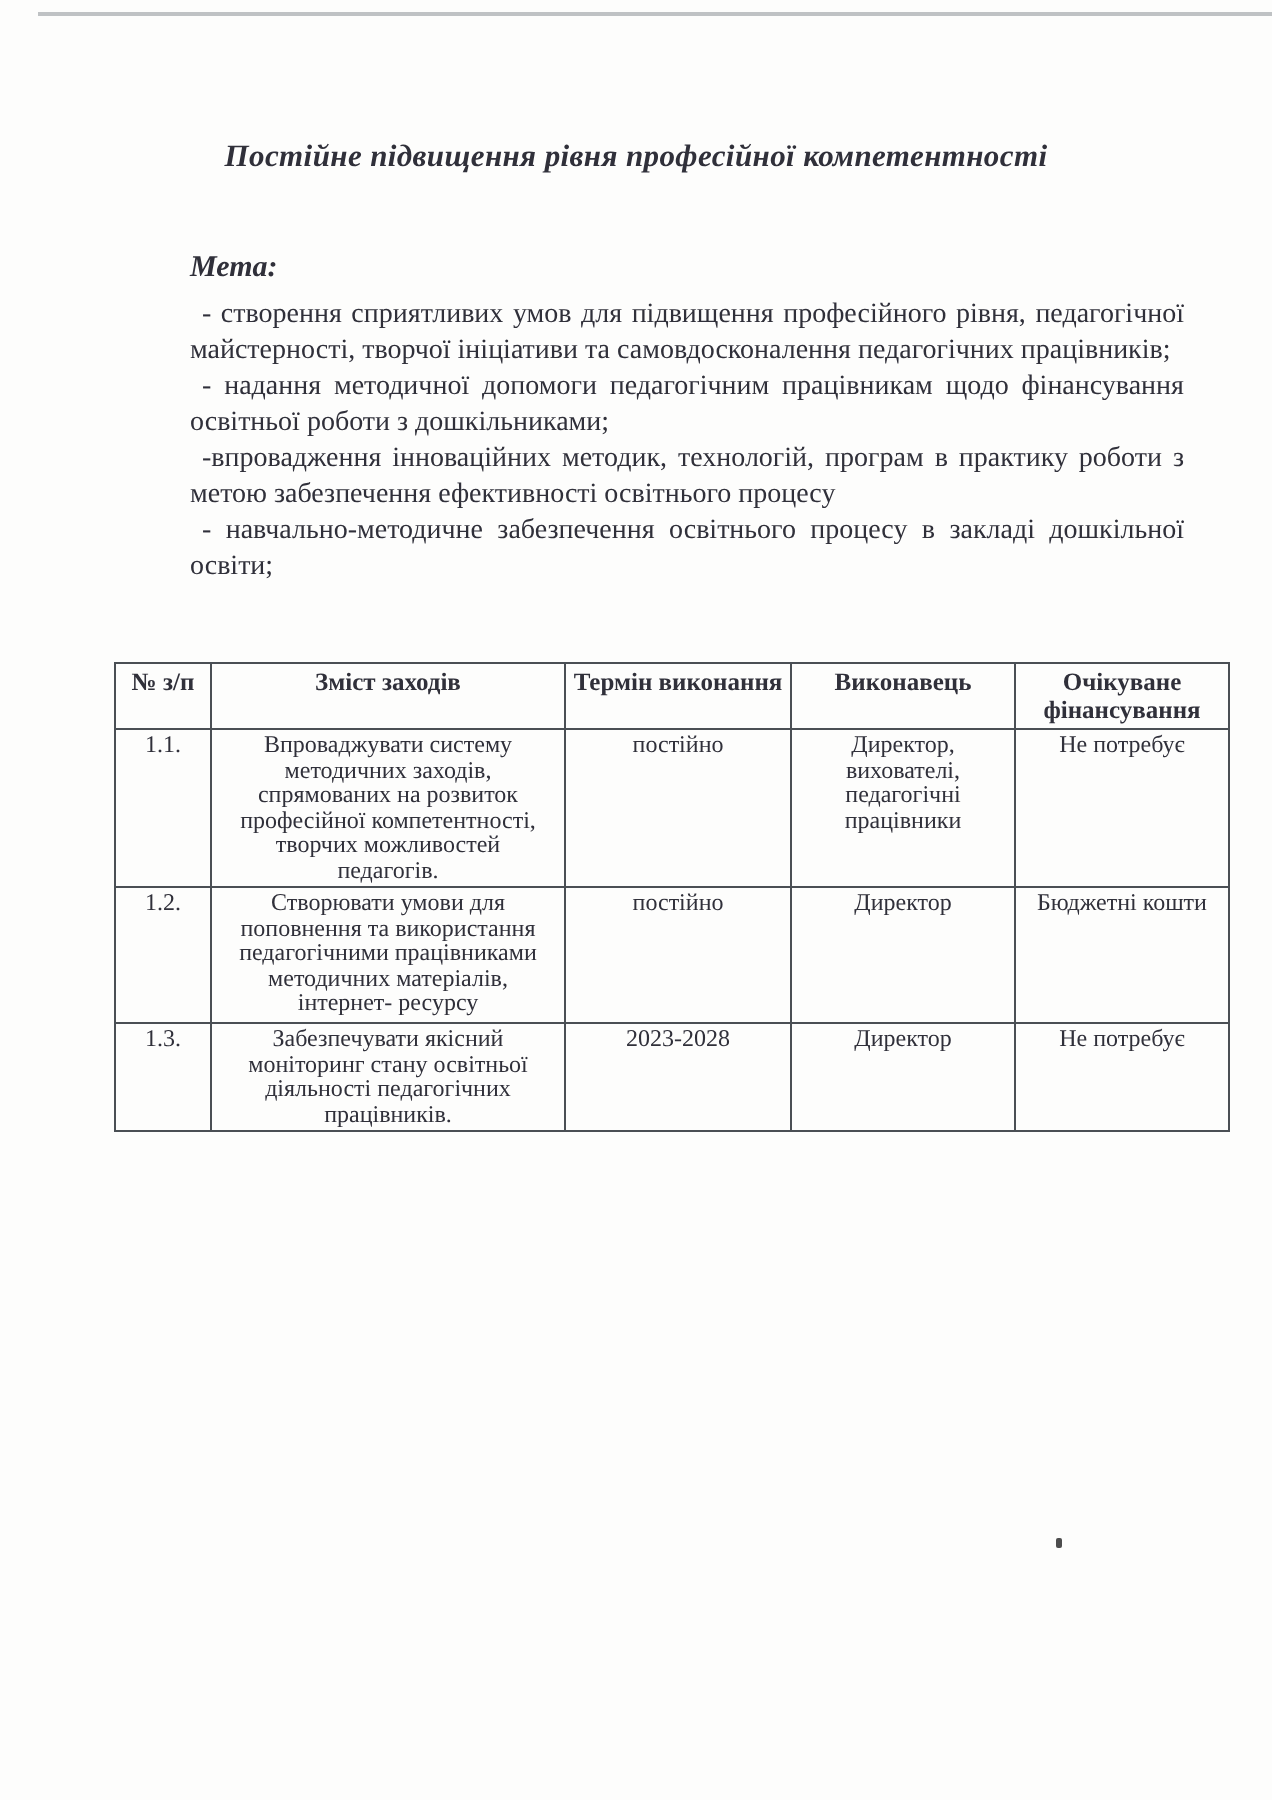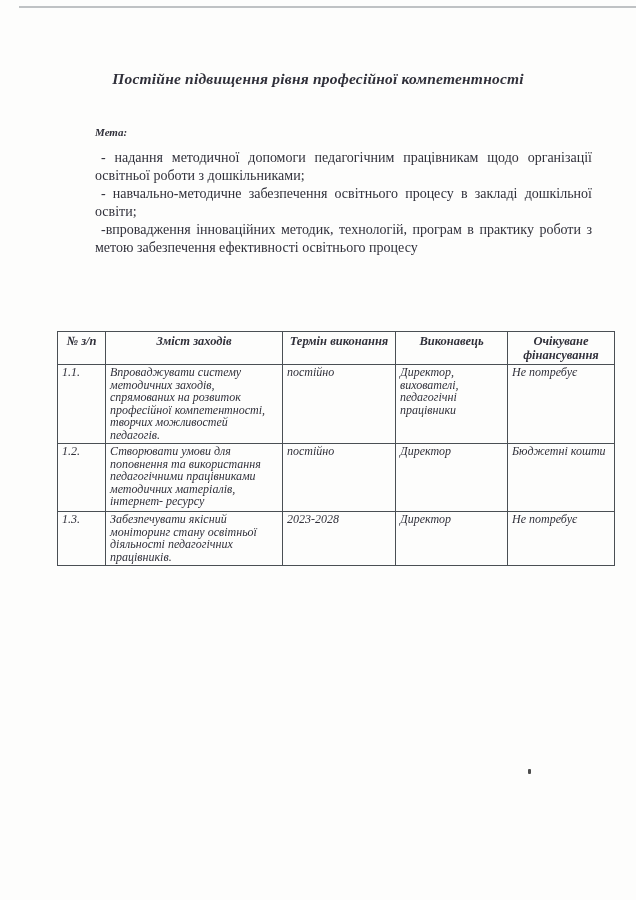--- a/index.html
+++ b/index.html
@@ -36,21 +36,21 @@
     font-size: 15.5px;
     font-weight: bold;
     font-style: italic;
     line-height: 22px;
     letter-spacing: 0.2px;
   }
   .meta-label {
     position: absolute;
     top: 126px;
     left: 95px;
-    font-size: 11px;
+    font-size: 15px;
     font-weight: bold;
     font-style: italic;
   }
   .goals {
     position: absolute;
     top: 149px;
     left: 95px;
     width: 497px;
     font-size: 14px;
     line-height: 18px;
@@ -61,41 +61,40 @@
     text-indent: 6px;
   }
   table.measures {
     position: absolute;
     top: 331px;
     left: 57px;
     width: 557px;
     border-collapse: collapse;
     table-layout: fixed;
     font-size: 12px;
-    font-style: italic;
   }
   table.measures th,
   table.measures td {
     border: 1px solid #4a4f54;
     vertical-align: top;
     overflow: hidden;
   }
   table.measures th {
     font-size: 12.5px;
     font-weight: bold;
     text-align: center;
     padding: 2px 3px;
     line-height: 14px;
     height: 28px;
   }
   table.measures td {
     padding: 1px 4px 2px 4px;
     line-height: 12.5px;
     white-space: pre-line;
-    text-align: left;
+    text-align: center;
   }
   tr.r0 td { height: 74px; }
   tr.r1 td { height: 64px; }
   tr.r2 td { height: 48px; }
   tr.r3 td { height: 47px; }
   .speck {
     position: absolute;
     left: 528px;
     top: 769px;
     width: 3px;
@@ -111,23 +110,24 @@
 
   <div class="scan-top-line"></div>
 
   <h1 class="title">
     <span>Постійне підвищення рівня професійної компетентності</span><br>
   </h1>
 
   <div class="meta-label">Мета:</div>
 
   <div class="goals">
-    <p class="goal">- надання методичної допомоги педагогічним працівникам щодо організації освітньої роботи з дошкільниками;</p>
+    <p class="goal">- створення сприятливих умов для підвищення професійного рівня, педагогічної майстерності, творчої ініціативи та самовдосконалення педагогічних працівників;</p>
+    <p class="goal">- надання методичної допомоги педагогічним працівникам щодо фінансування освітньої роботи з дошкільниками;</p>
+    <p class="goal">-впровадження інноваційних методик, технологій, програм в практику роботи з метою забезпечення ефективності освітнього процесу</p>
     <p class="goal">- навчально-методичне забезпечення освітнього процесу в закладі дошкільної освіти;</p>
-    <p class="goal">-впровадження інноваційних методик, технологій, програм в практику роботи з метою забезпечення ефективності освітнього процесу</p>
   </div>
 
   <table class="measures">
     <colgroup>
       <col style="width:48px">
       <col style="width:177px">
       <col style="width:113px">
       <col style="width:112px">
       <col style="width:107px">
     </colgroup>

